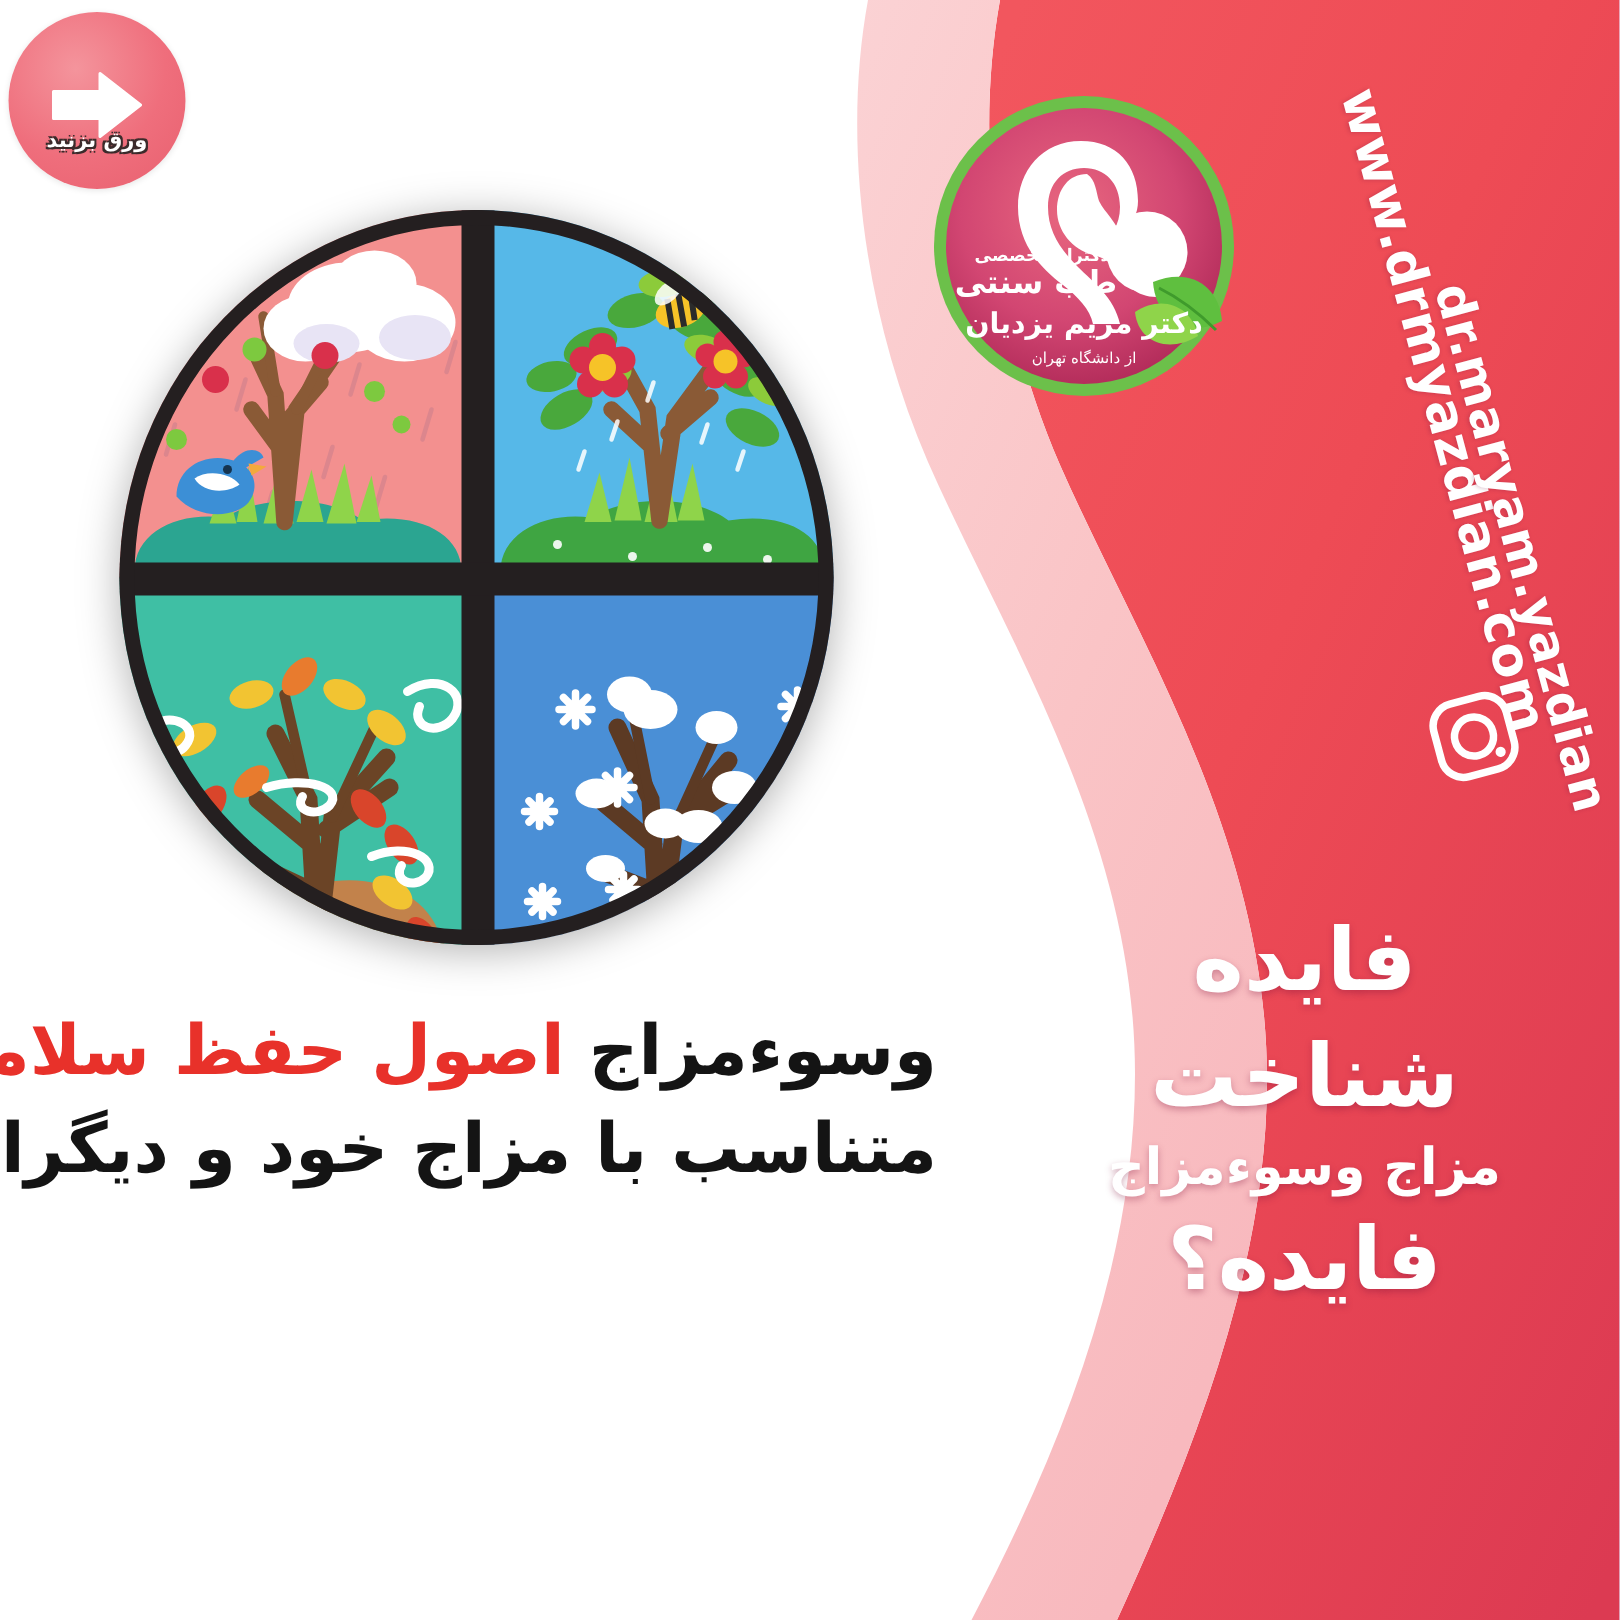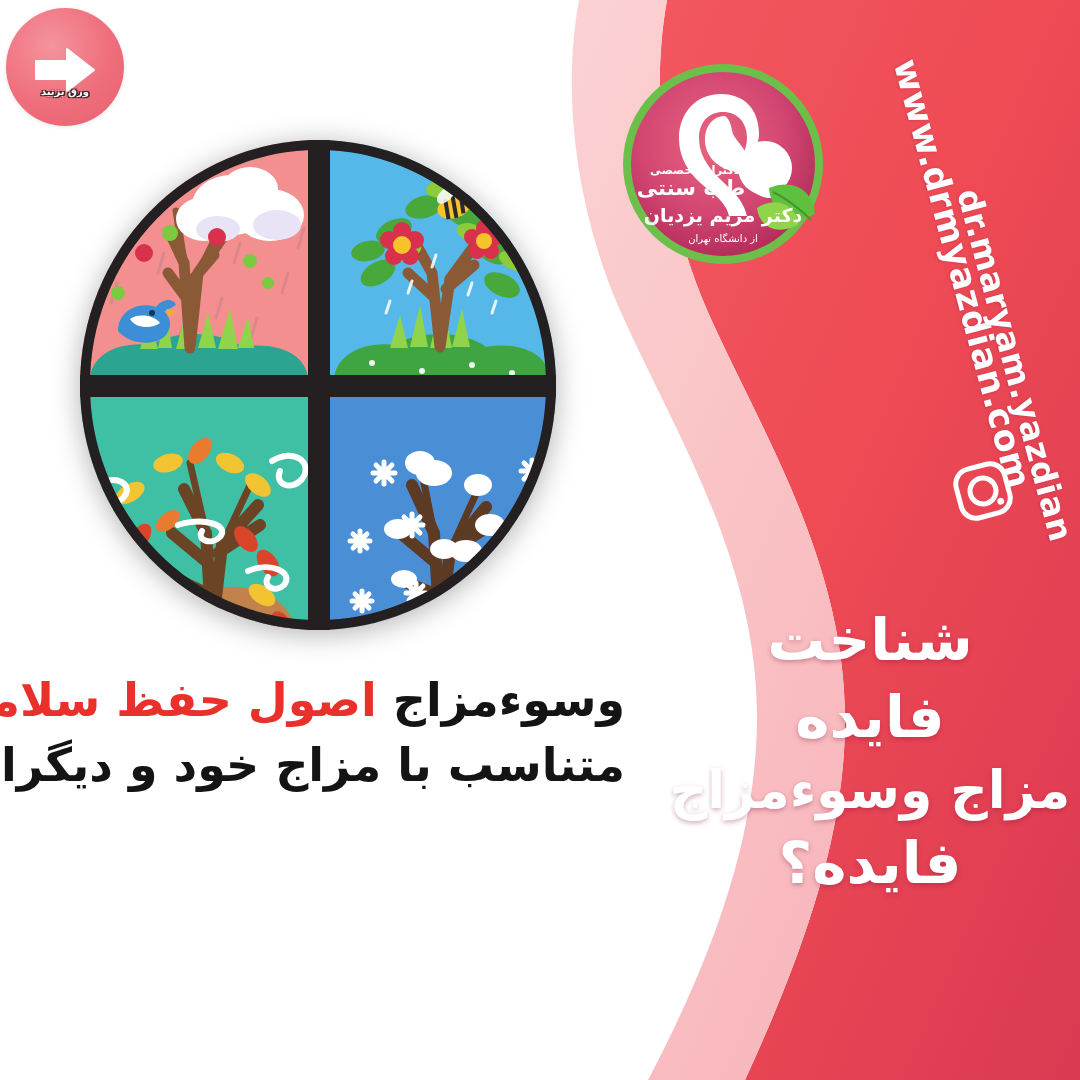--- a/index.html
+++ b/index.html
@@ -20,21 +20,21 @@
   #swipe-badge{
     position:absolute;left:6px;top:8px;width:118px;height:118px;
     border-radius:50%;
     background:radial-gradient(circle at 38% 32%, #f4949c 0%, #ef6e7c 55%, #e8606f 100%);
     box-shadow:0 1px 4px rgba(0,0,0,.10);
   }
   #swipe-arrow{position:absolute;left:50%;top:40px;transform:translateX(-50%);}
   #swipe-label{
     position:absolute;left:50%;top:78px;transform:translateX(-50%);
     white-space:nowrap;
-    font-size:10px;font-weight:bold;color:#ffffff;
+    font-size:14px;font-weight:bold;color:#ffffff;
     letter-spacing:.3px;
     text-shadow:
       -1.4px -1.4px 0 #3b2b2b, 1.4px -1.4px 0 #3b2b2b,
       -1.4px  1.4px 0 #3b2b2b, 1.4px  1.4px 0 #3b2b2b,
        0 0 2px #3b2b2b;
   }
 
   
   #seasons-wrap{
     position:absolute;left:72px;top:133px;width:492px;height:505px;
@@ -71,21 +71,21 @@
     position:absolute;left:660px;top:602px;width:420px;
     text-align:center;direction:rtl;
   }
   #headline .hl-line{
     display:block;
     color:#ffffff;font-weight:bold;
     font-size:58px;line-height:1.33;
     letter-spacing:0px;
     text-shadow:0 2px 5px rgba(130,20,60,.35);
   }
-  #headline .hl-line.tight{font-size:52px;}
+  #headline .hl-line.tight{font-size:34px;}
 
   
   #caption{
     position:absolute;right:455px;top:668px;width:620px;
     direction:rtl;text-align:right;
   }
   #caption .cap-line{
     display:block;white-space:nowrap;
     font-size:46px;font-weight:bold;line-height:1.42;
     color:#141414;
@@ -451,22 +451,22 @@
   <div class="handle" id="handle-web">www.drmyazdian.com</div>
   <div class="handle" id="handle-insta">dr.maryam.yazdian</div>
 
   <svg id="insta-icon" width="62" height="62" viewBox="0 0 62 62" xmlns="http://www.w3.org/2000/svg" aria-hidden="true" style="transform:rotate(75deg);">
     <rect x="6" y="6" width="50" height="50" rx="15" ry="15" fill="none" stroke="#FFFFFF" stroke-width="5"></rect>
     <circle cx="31" cy="31" r="13" fill="none" stroke="#FFFFFF" stroke-width="5"></circle>
     <circle cx="45.5" cy="16.5" r="3.4" fill="#FFFFFF"></circle>
   </svg>
 
   <div id="headline">
+    <span class="hl-line">فایده</span>
     <span class="hl-line">شناخت</span>
-    <span class="hl-line">فایده</span>
     <span class="hl-line tight">مزاج وسوءمزاج</span>
     <span class="hl-line">فایده؟</span>
   </div>
 
   <div id="caption">
     <span class="cap-line"><span>وسوءمزاج </span><span class="accent">اصول حفظ سلامتی</span></span>
     <span class="cap-line">متناسب با مزاج خود و دیگران</span>
   </div>
 
 </div>

